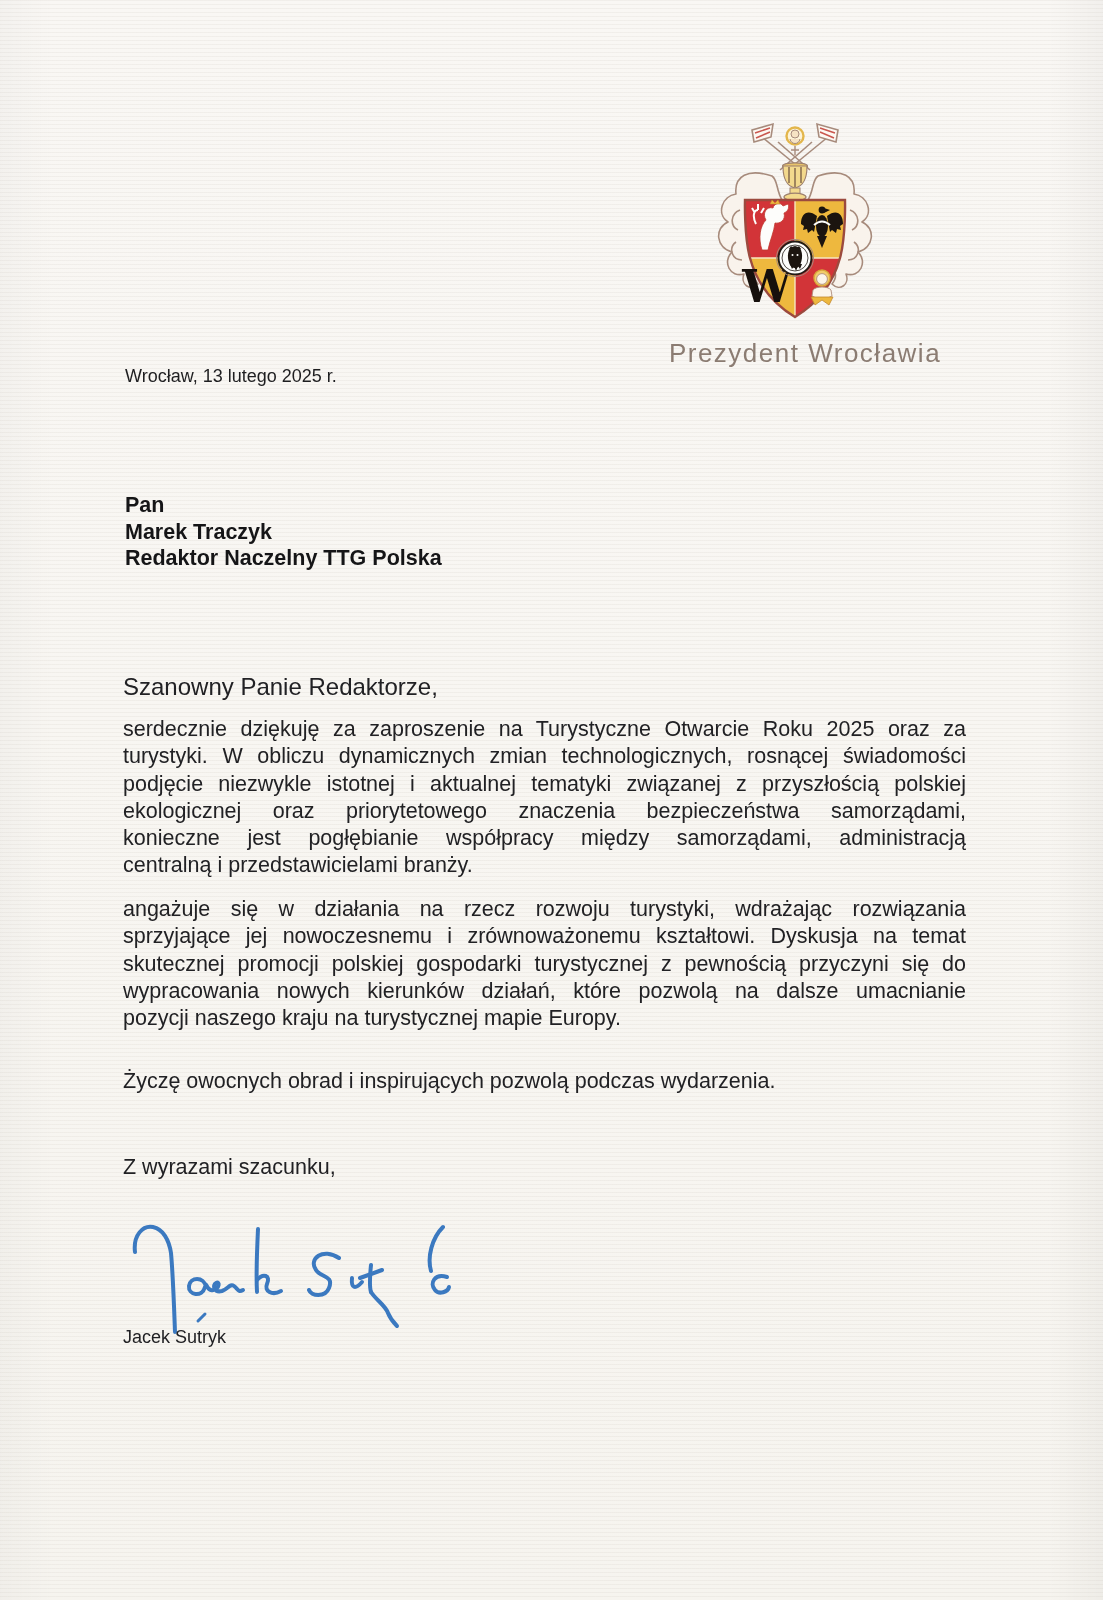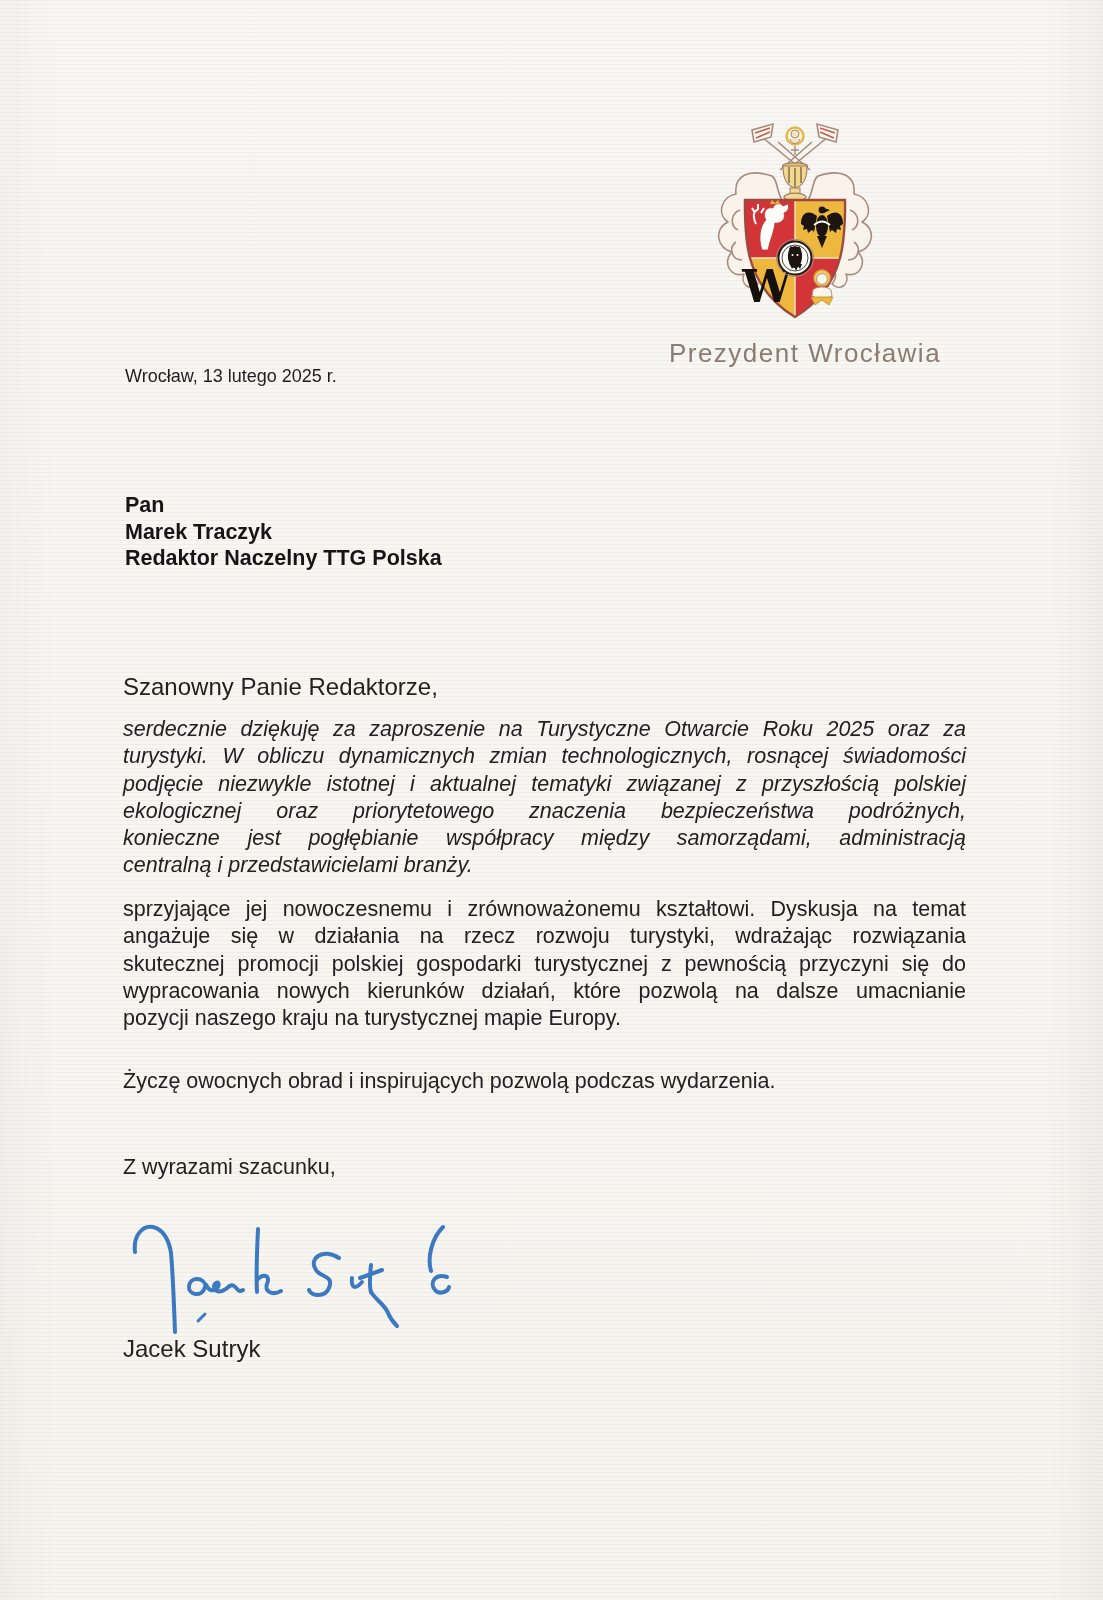--- a/index.html
+++ b/index.html
@@ -18,28 +18,28 @@
   .office-title{
     position:absolute;left:640px;top:338px;width:330px;text-align:center;
     font-size:26px;letter-spacing:1.5px;color:#8b7c72;
   }
   .date{position:absolute;left:125px;top:366px;font-size:18px;color:#1e1e20;}
   .recipient{position:absolute;left:125px;top:492px;font-size:21.5px;font-weight:bold;color:#151517;}
   .recipient .line{line-height:26.5px;}
   .salutation{position:absolute;left:123px;top:673px;font-size:24px;}
   .para{position:absolute;left:123px;width:843px;font-size:21.5px;}
   .para .line{line-height:27.3px;white-space:normal;}
-  .p1{top:716px;font-style:italic;}
+  .p1{top:716px;}
   .p2{top:896px;}
   .p3{top:1068px;}
   .jl{text-align:justify;text-align-last:justify;}
   .ll{text-align:left;}
   .closing{position:absolute;left:123px;top:1155px;font-size:21.5px;}
   .signature-svg{position:absolute;left:110px;top:1195px;width:360px;height:145px;pointer-events:none;}
-  .signer{position:absolute;left:123px;top:1327px;font-size:24px;margin-top:8px;}
+  .signer{position:absolute;left:123px;top:1327px;font-size:18px;}
 </style>
 </head>
 <body>
 
 <div class="paper">
 
   <svg class="crest" viewBox="0 0 190 205" aria-hidden="true">
 
     <g fill="#f9f3ec" stroke="#a78b7c" stroke-width="1.6" stroke-linejoin="round">
       <path d="M72,58 C48,50 34,58 36,76 C22,78 16,96 28,104 C14,110 16,130 32,134 C22,144 30,160 44,156 C40,166 50,174 58,166 C52,158 54,150 62,152 C56,142 60,134 68,136 C60,126 64,116 72,118 C64,108 68,98 76,100 C70,90 74,80 82,82 C76,72 78,62 72,58 Z"></path>
@@ -139,27 +139,27 @@
       <div class="line ">Marek Traczyk</div>
       <div class="line ">Redaktor Naczelny TTG Polska</div>
     </div>
 
   <div class="salutation">Szanowny Panie Redaktorze,</div>
 
   <div class="para p1">
       <div class="line jl">serdecznie dziękuję za zaproszenie na Turystyczne Otwarcie Roku 2025 oraz za</div>
       <div class="line jl">turystyki. W obliczu dynamicznych zmian technologicznych, rosnącej świadomości</div>
       <div class="line jl">podjęcie niezwykle istotnej i aktualnej tematyki związanej z przyszłością polskiej</div>
-      <div class="line jl">ekologicznej oraz priorytetowego znaczenia bezpieczeństwa podróżnych,</div>
+      <div class="line jl">ekologicznej oraz priorytetowego znaczenia bezpieczeństwa samorządami,</div>
       <div class="line jl">konieczne jest pogłębianie współpracy między samorządami, administracją</div>
       <div class="line ll">centralną i przedstawicielami branży.</div>
     </div>
   <div class="para p2">
+      <div class="line jl">angażuje się w działania na rzecz rozwoju turystyki, wdrażając rozwiązania</div>
       <div class="line jl">sprzyjające jej nowoczesnemu i zrównoważonemu kształtowi. Dyskusja na temat</div>
-      <div class="line jl">angażuje się w działania na rzecz rozwoju turystyki, wdrażając rozwiązania</div>
       <div class="line jl">skutecznej promocji polskiej gospodarki turystycznej z pewnością przyczyni się do</div>
       <div class="line jl">wypracowania nowych kierunków działań, które pozwolą na dalsze umacnianie</div>
       <div class="line ll">pozycji naszego kraju na turystycznej mapie Europy.</div>
     </div>
   <div class="para p3">
       <div class="line ">Życzę owocnych obrad i inspirujących pozwolą podczas wydarzenia.</div>
     </div>
 
   <div class="closing">Z wyrazami szacunku,</div>
 

